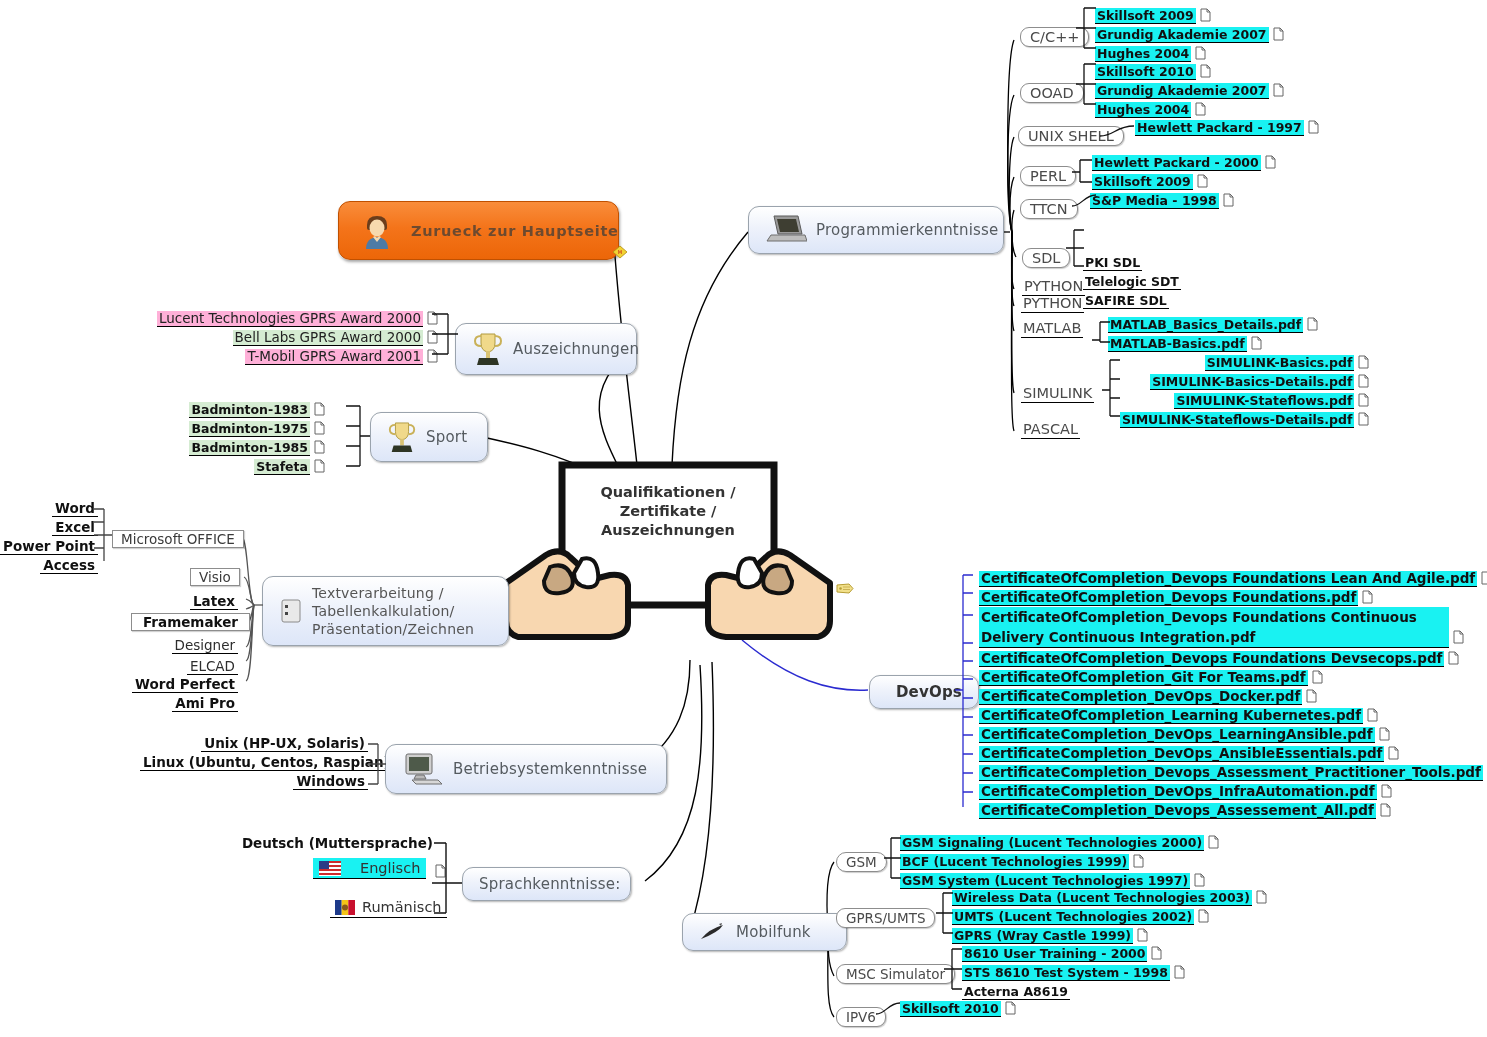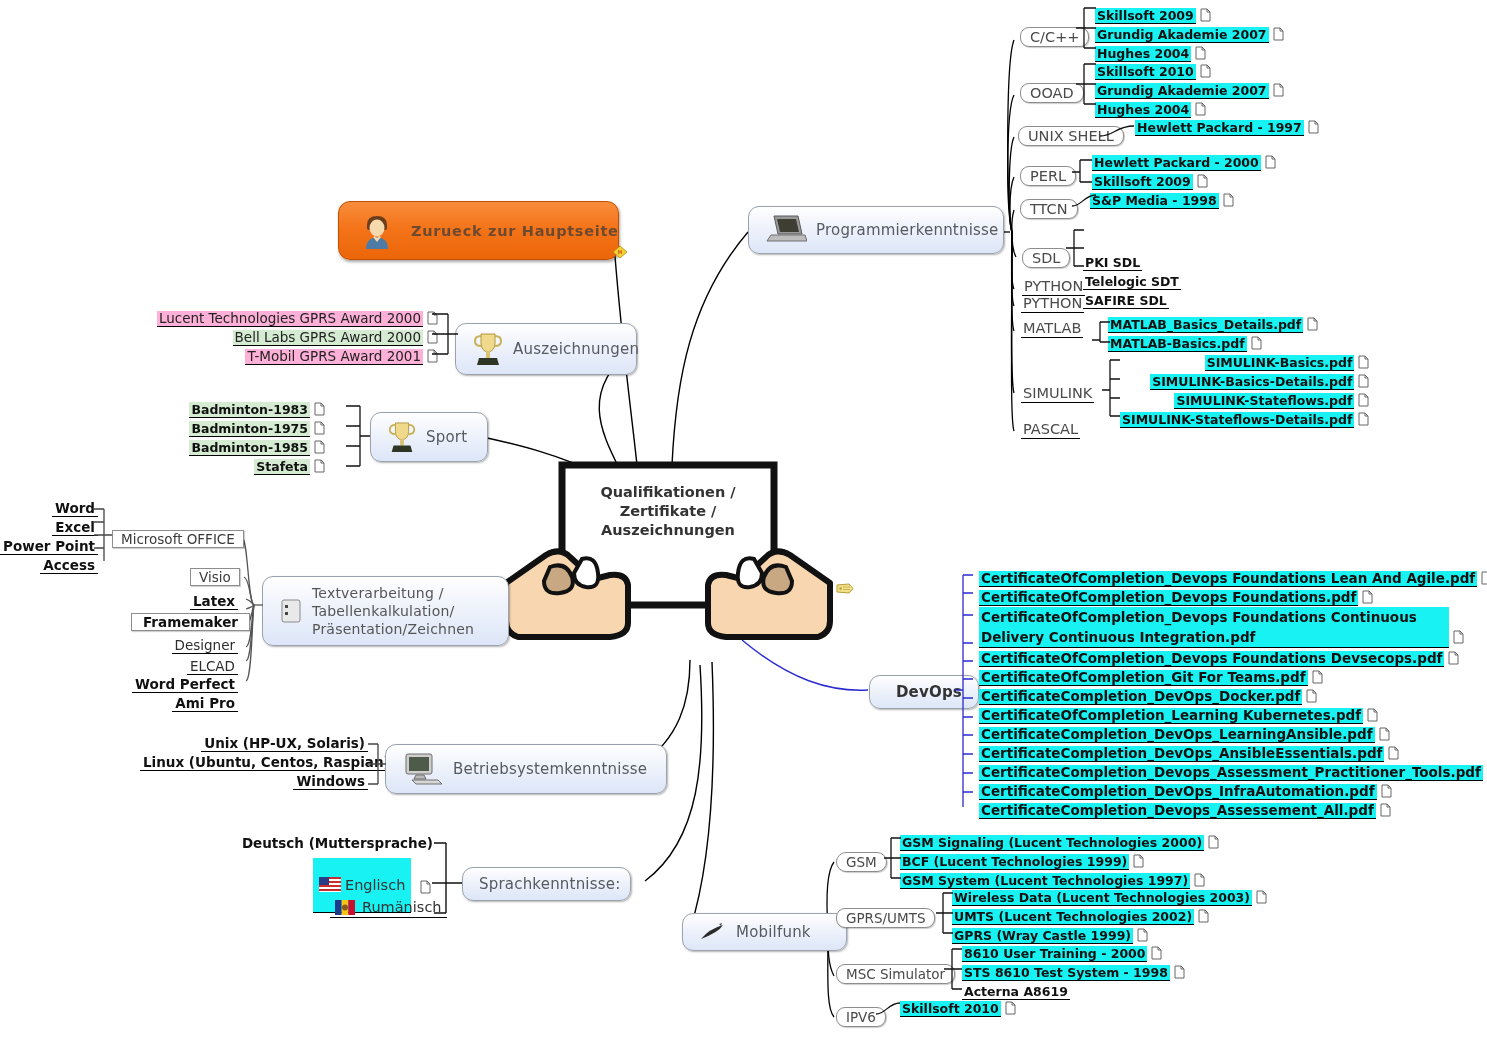--- a/index.html
+++ b/index.html
@@ -407,21 +407,21 @@
       </g>
 </svg>
 
 <div class="node bubble" style="left:462px;top:867px;width:135px;">
   <span class="lbl">Sprachkenntnisse:</span>
 </div>
 <div class="node rt" style="left:230px;top:833px;width:205px;">
   <span class="leaf none lg" style="font-weight:bold;font-size:13.5px;color:#111;border-bottom:none;">Deutsch (Muttersprache)</span>
 </div>
 <div class="node" style="left:313px;top:858px;">
-  <span style="background:#19f2f2;display:inline-flex;gap:4px;padding:19px 6px;border-bottom:1.6px solid #000;">
+  <span style="background:#19f2f2;display:inline-flex;align-items:center;gap:19px;padding:2px 6px;border-bottom:1.6px solid #000;">
     <svg width="22" height="15" viewBox="0 0 22 15">
       <rect width="22" height="15" fill="#fff"></rect>
       <g fill="#cc2b2b">
             <rect y="0" width="22" height="2"></rect>
             <rect y="4" width="22" height="2"></rect>
             <rect y="8" width="22" height="2"></rect>
             <rect y="12" width="22" height="2"></rect>
           </g>
       <rect width="10" height="8" fill="#2b3b86"></rect>
     </svg>

